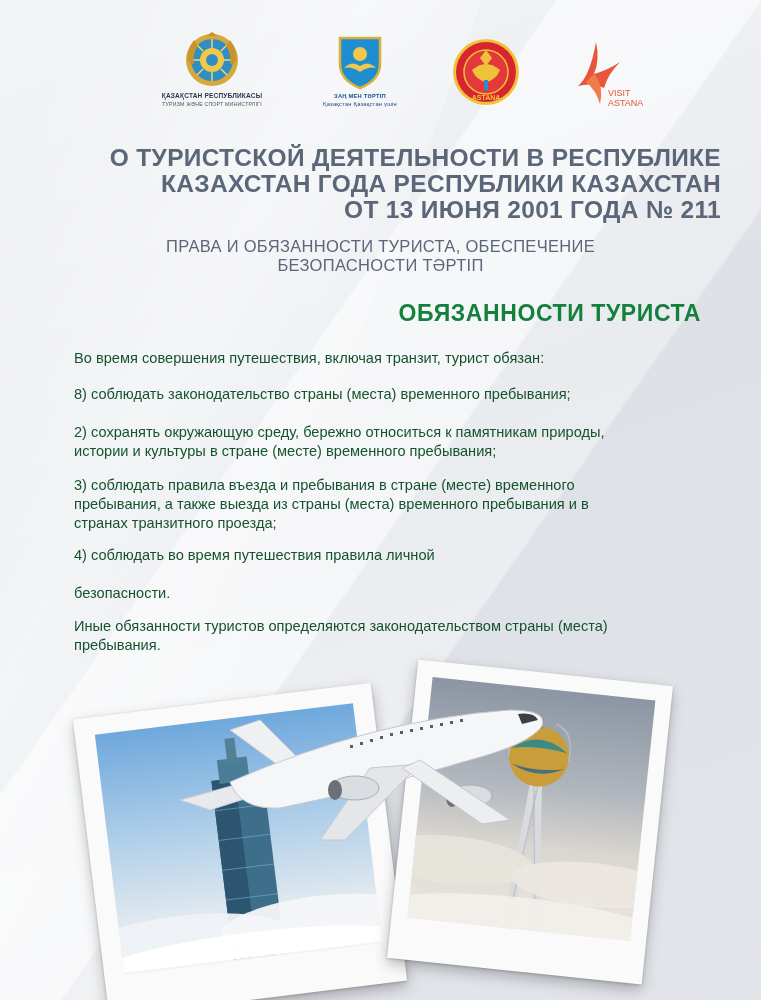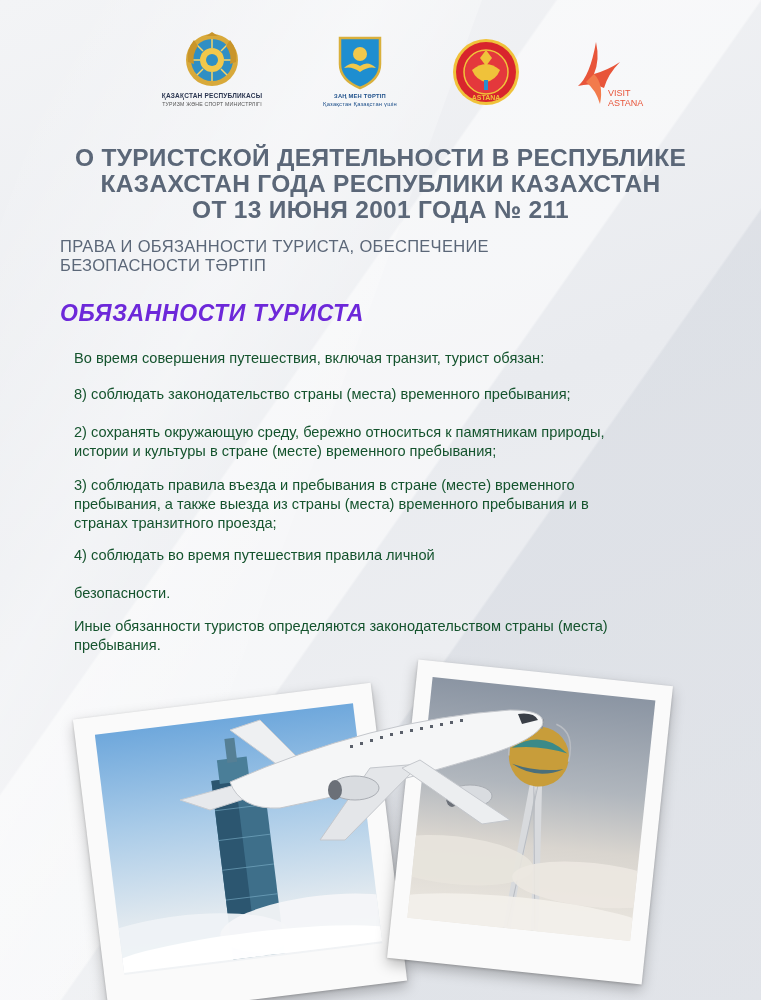--- a/index.html
+++ b/index.html
@@ -27,32 +27,32 @@
   .logo1 { left: 148px; top: 0; width: 128px; }
   .logo2 { left: 322px; top: 2px; width: 76px; }
   .logo3 { left: 452px; top: 4px; width: 68px; }
   .logo4 { left: 574px; top: 8px; width: 72px; }
   .logo-caption { font-size: 6.5px; color: #2a3550; text-align: center; line-height: 8px; font-weight: bold; letter-spacing: 0.2px; }
   .logo-caption.small { font-size: 5.2px; font-weight: normal; color: #555; }
   .logo2 .logo-caption { font-size: 5.8px; color: #1d4f8a; }
 
   .title {
     position: absolute; top: 145px; left: 40px; width: 681px;
-    text-align: center; color: #5b6778;
+    text-align: right; color: #5b6778;
     font-size: 24.5px; line-height: 26px; font-weight: bold; letter-spacing: 0.3px;
   }
   .subtitle {
     position: absolute; top: 237px; left: 60px; width: 641px;
-    text-align: left; color: #5b6778;
+    text-align: center; color: #5b6778;
     font-size: 16.5px; line-height: 19px; letter-spacing: 0.3px;
   }
   .section-heading {
     position: absolute; top: 299px; left: 60px; width: 641px;
-    text-align: left; color: #6d28d9;
-    font-size: 23px; line-height: 28px; font-weight: bold; letter-spacing: 0.6px; font-style: italic;
+    text-align: right; color: #15803d;
+    font-size: 23px; line-height: 28px; font-weight: bold; letter-spacing: 0.6px;
   }
   .body-text { position: absolute; left: 74px; width: 640px; color: #14532d; font-size: 14.6px; line-height: 19px; }
   .p0 { top: 349px; }
   .p1 { top: 385px; }
   .p2 { top: 423px; }
   .p3 { top: 476px; }
   .p4 { top: 546px; }
   .p5 { top: 584px; }
   .p6 { top: 617px; }
 

